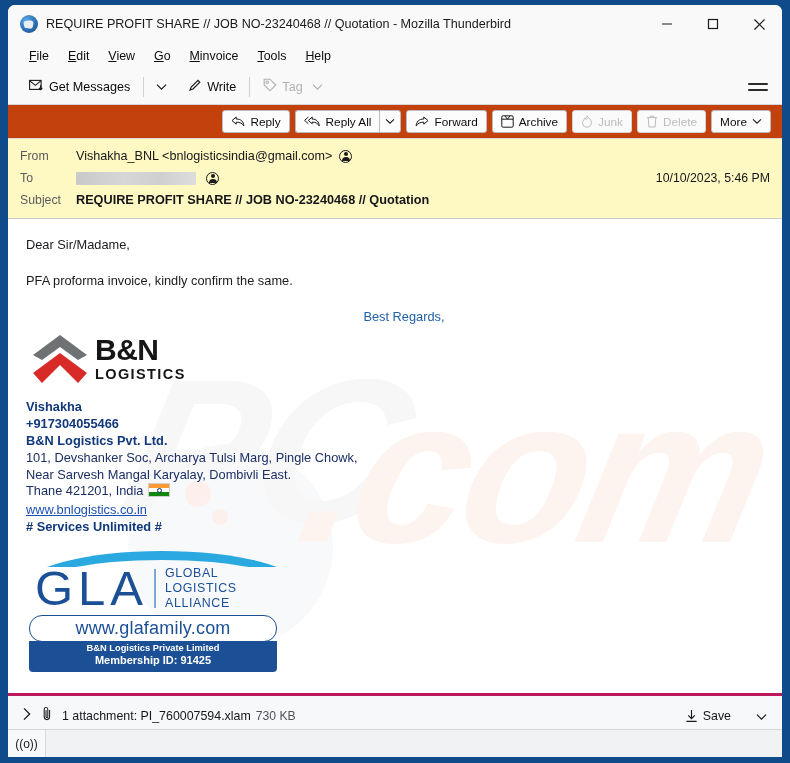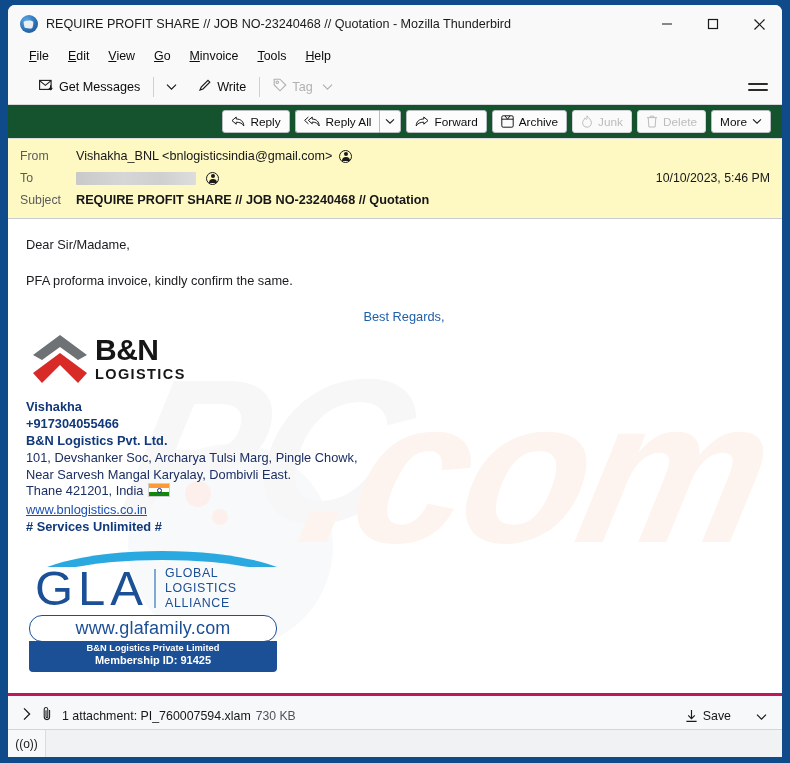--- a/index.html
+++ b/index.html
@@ -56,40 +56,40 @@
   }
   .menu-item {
     font-size: 12.4px; color: #0c0c0d;
     padding: 2px 9px 2px 9px; margin-right: 1px;
     white-space: nowrap;
   }
   .menu-item .u { text-decoration: underline; }
   
   #maintoolbar {
     height: 36px; background: #f9f9fa;
-    display: flex; align-items: center; padding-left: 24px;
+    display: flex; align-items: center; padding-left: 14px;
     border-bottom: 1px solid #d7d7db;
     flex: 0 0 auto; position: relative;
   }
   .tb-btn {
     display: flex; align-items: center; gap: 5px;
     font-size: 12.6px; color: #0c0c0d;
     padding: 4px 7px; border-radius: 3px; white-space: nowrap;
   }
   .tb-btn.dis { color: #b1b1b3; }
   .tb-sep { width:1px; height:20px; background:#d0d0d4; margin: 0 6px; }
   .tb-chev { padding: 4px 6px; display:flex; align-items:center; }
   #hamburger {
     position: absolute; right: 14px; top: 50%; transform: translateY(-50%);
     width: 20px; display: flex; flex-direction: column; gap: 4px;
   }
   #hamburger span { display:block; height:2px; background:#2b2b2b; border-radius:1px; }
   
   #msgactions {
-    height: 34px; background: #14532d;
+    height: 34px; background: #c2410c;
     display: flex; align-items: center; justify-content: flex-end;
     padding-right: 11px; gap: 5px;
     border-bottom: 1px solid #dcdcdf;
     flex: 0 0 auto;
   }
   .act {
     display: flex; align-items: center; gap: 5px;
     height: 23px; padding: 0 8px;
     background: #fcfcfd; border: 1px solid #b9bcc0; border-radius: 3px;
     font-size: 11.8px; color: #0c0c0d; white-space: nowrap;

